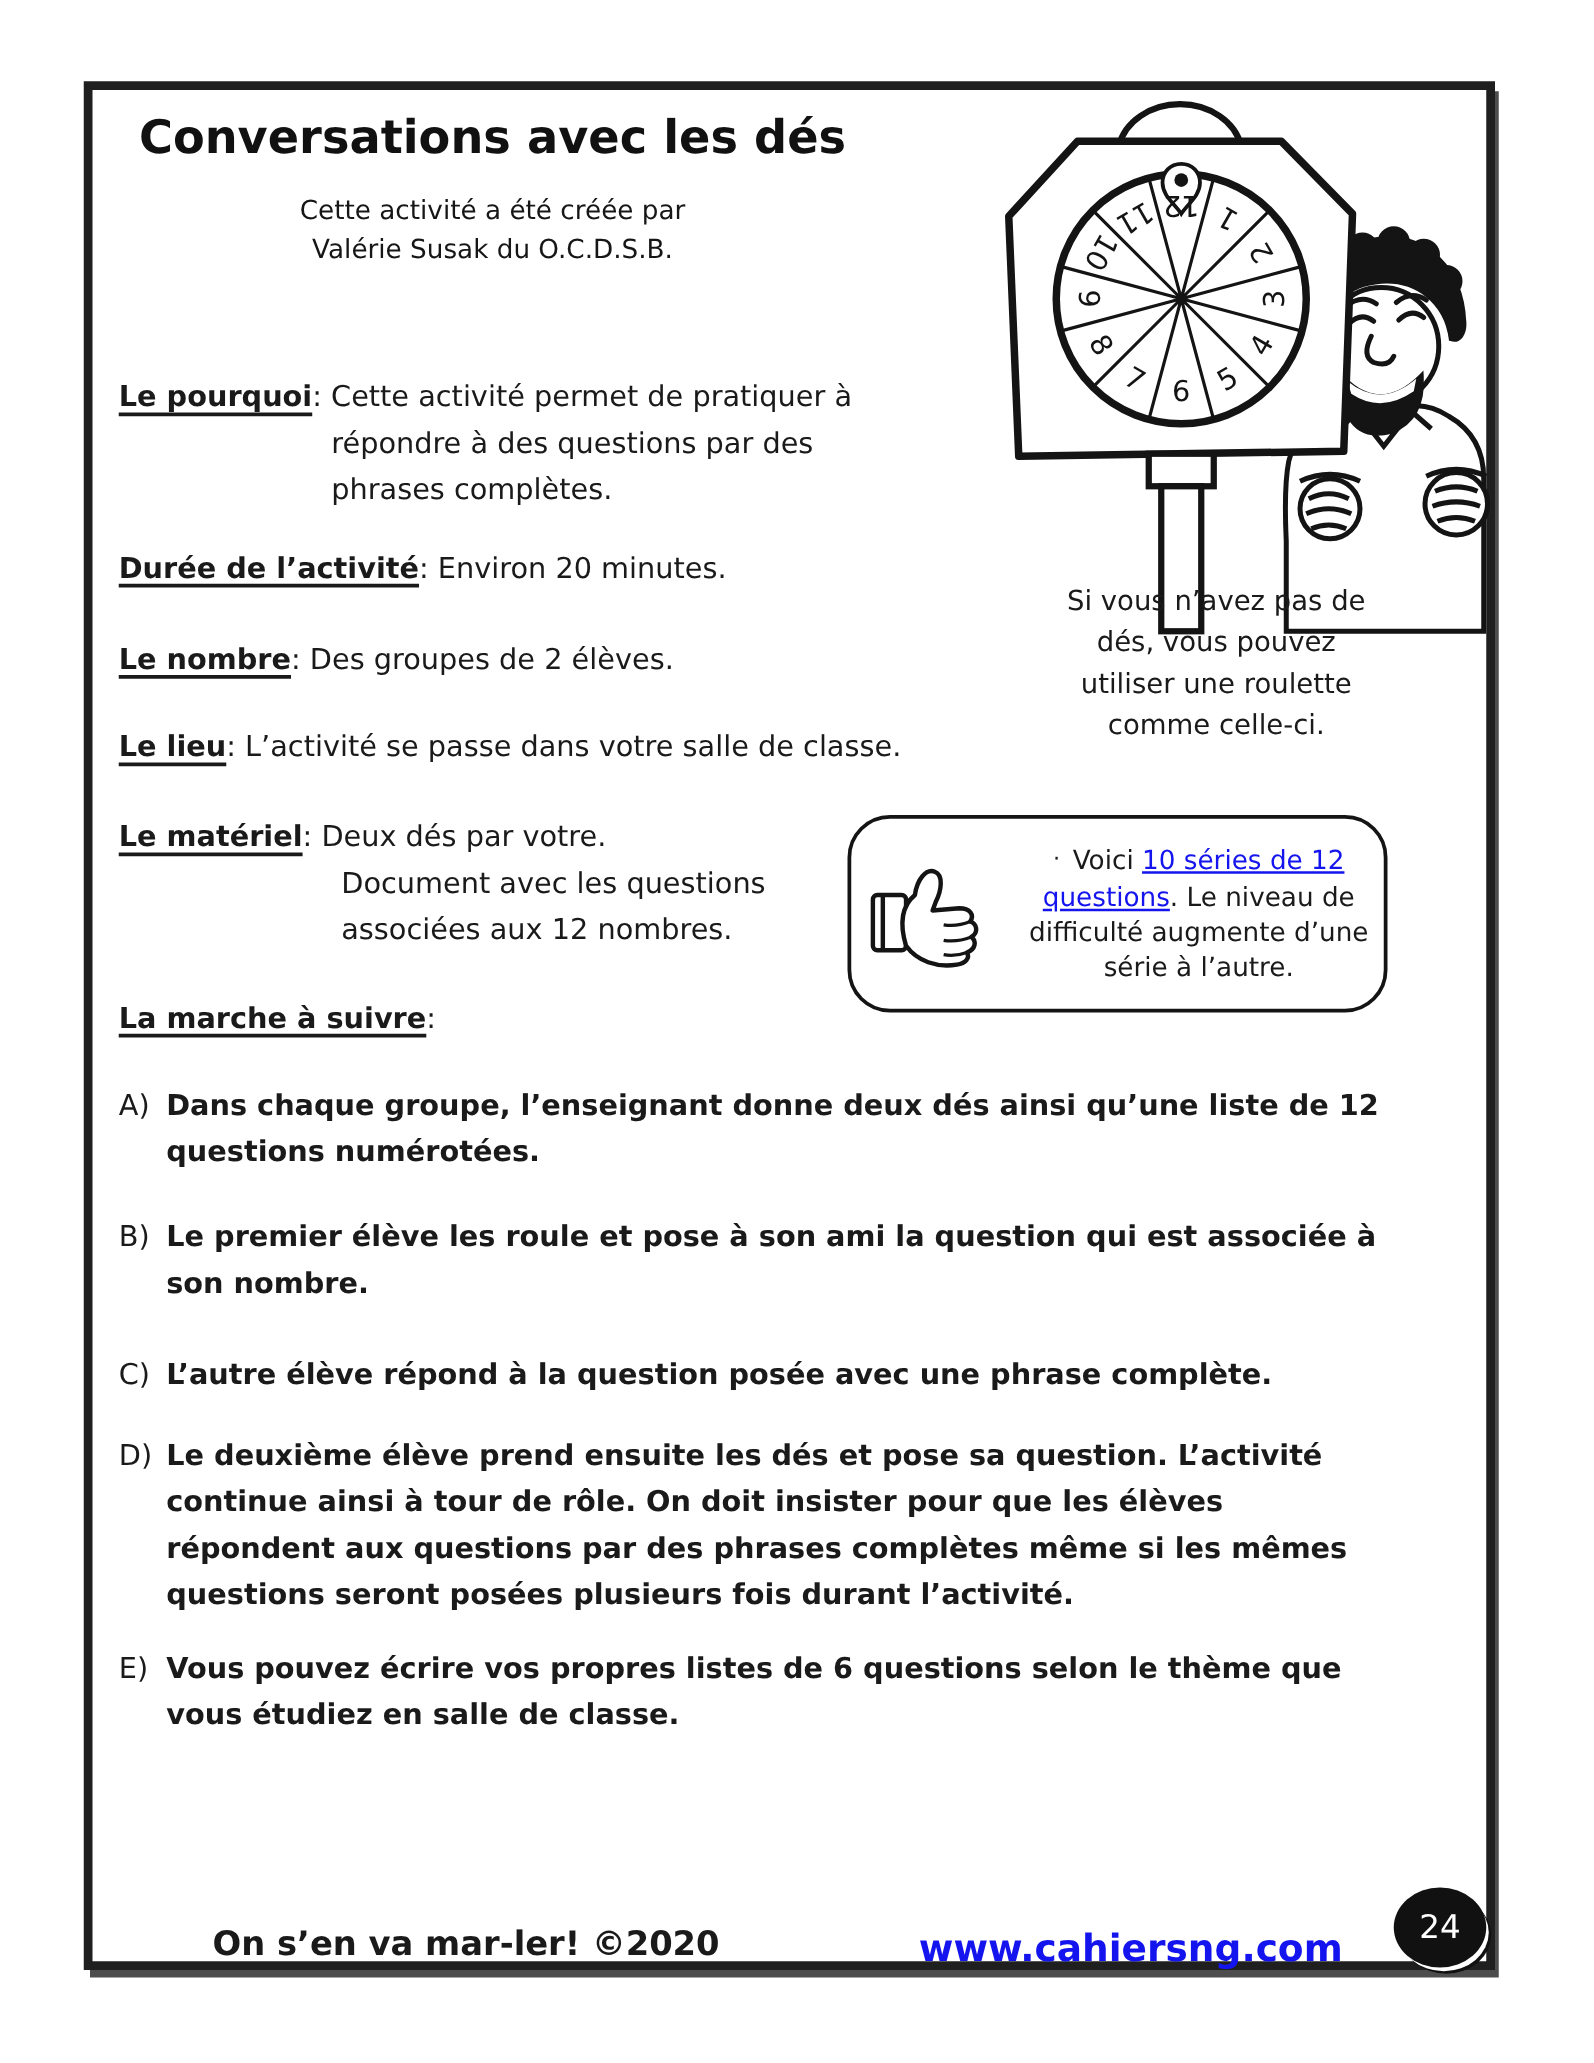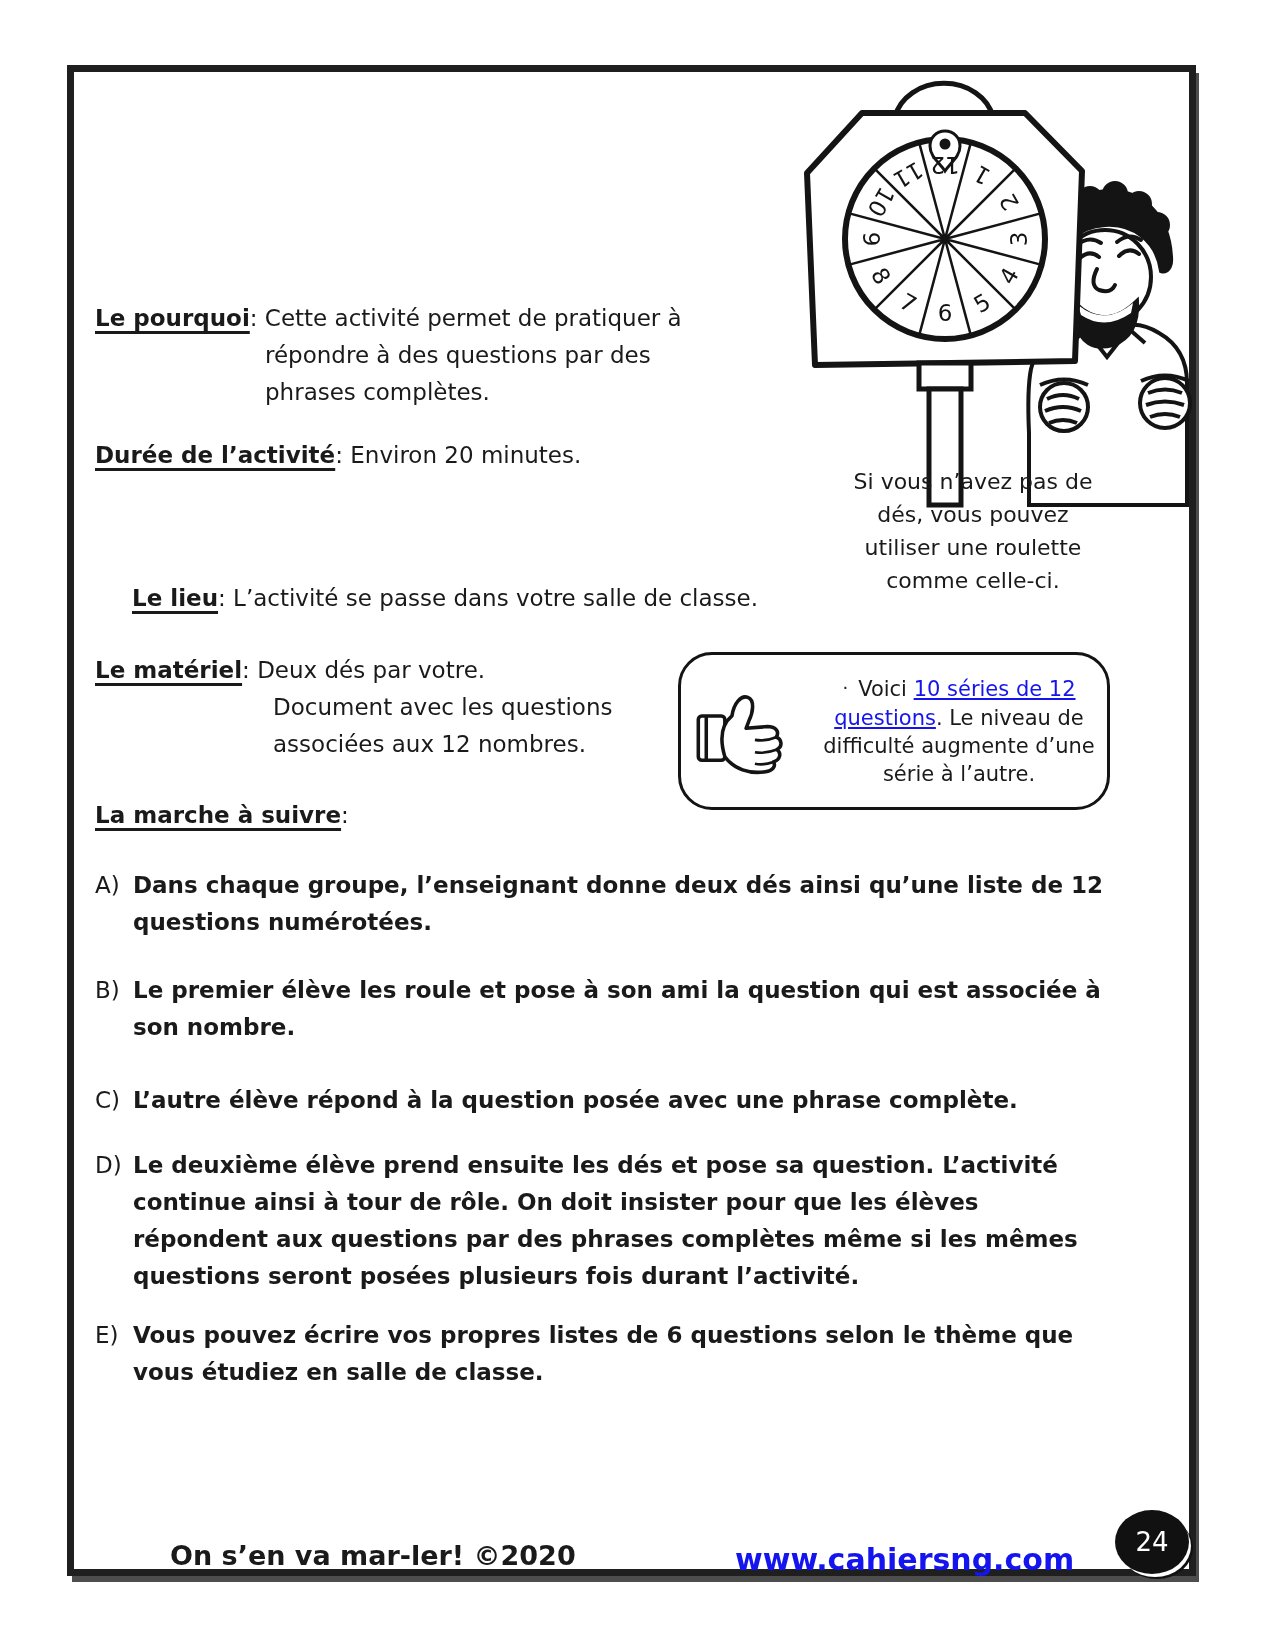--- a/index.html
+++ b/index.html
@@ -34,20 +34,27 @@
          box-shadow:3px 4px 0 -1px #fff,5px 6px 0 -1px #111;}
   svg{display:block;}
   .spin{position:absolute;left:703px;top:1px;}
 </style>
 </head>
 <body>
 
 <div class="page">
   <div class="sheet">
 
+    <div class="hdr">
+      <div class="title">Conversations avec les dés</div>
+      <div class="subtitle">
+        <div>Cette activité a été créée par</div>
+        <div>Valérie Susak du O.C.D.S.B.</div>
+      </div>
+    </div>
 
     <svg class="spin" width="430" height="440" viewBox="0 0 430 440" fill="none">
 
       <g stroke="#141414" stroke-width="4" fill="#ffffff">
         <path d="M290,252 Q262,264 254,296 Q250,316 252,360 L252,432 L410,432 L410,310 Q410,276 382,260 Q366,250 352,252"></path>
         <path d="M308,256 L330,284 L352,256" fill="none"></path>
         <path d="M308,256 L294,272 M352,256 L368,270" fill="none"></path>
 
         <circle cx="287" cy="334" r="24"></circle>
         <path d="M270,326 q16,-8 32,0 M268,338 q18,-8 36,0 M272,350 q14,-6 28,0" fill="none"></path>
@@ -118,22 +125,25 @@
       <span class="lbl">Durée de l’activité</span><span>: </span><span>Environ 20 minutes.</span>
     </div>
 
     <div class="sidenote">
       <div>Si vous n’avez pas de</div>
       <div>dés, vous pouvez</div>
       <div>utiliser une roulette</div>
       <div>comme celle-ci.</div>
     </div>
 
-
-    <div class="sec" style="left:21px;top:508px;margin-left:37px;">
+    <div class="sec" style="left:21px;top:438px;">
+      <span class="lbl">Le nombre</span><span>: </span><span>Des  groupes de 2 élèves.</span>
+    </div>
+
+    <div class="sec" style="left:21px;top:508px;">
       <span class="lbl">Le lieu</span><span>: </span><span>L’activité se passe dans votre salle de classe.</span>
     </div>
 
     <div class="sec hang178" style="left:21px;top:580px;">
       <span class="lbl">Le matériel</span><span>:  </span><span>Deux dés par votre.</span>
       <span class="cont">Document avec les questions</span>
       <span class="cont">associées aux 12 nombres.</span>
     </div>
 
     <div class="callout">

